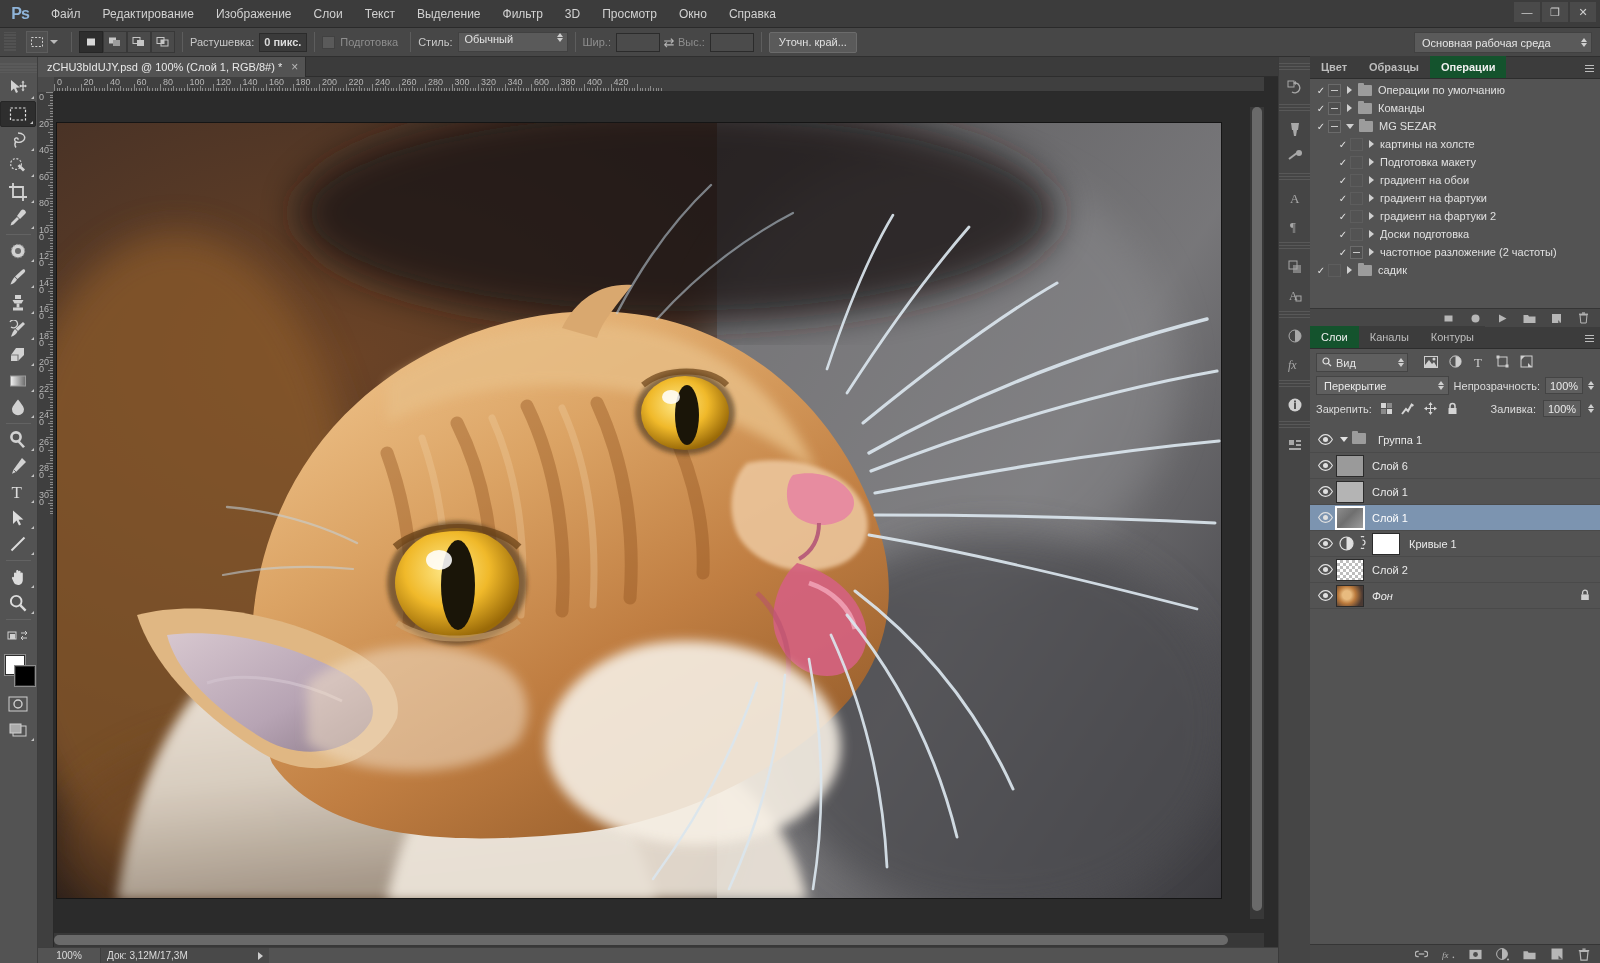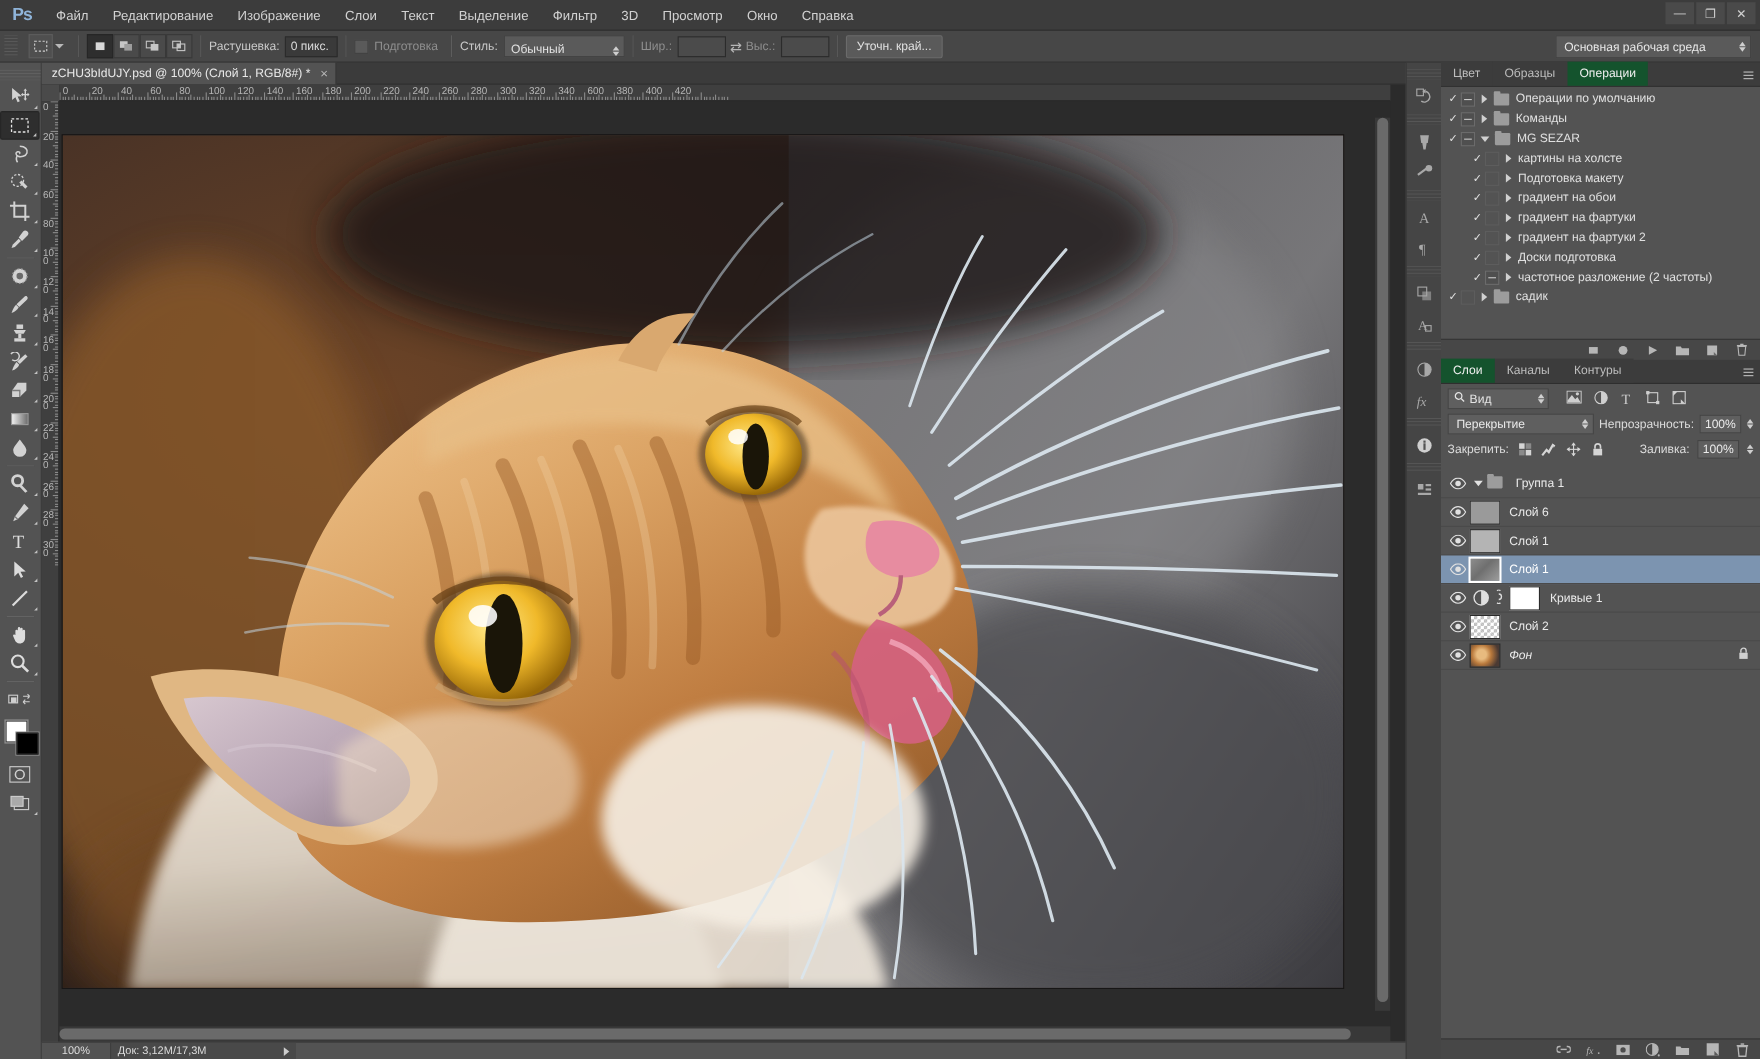--- a/index.html
+++ b/index.html
@@ -61,21 +61,21 @@
     background:#3a3a3a; border:1px solid #2b2b2b; color:#dcdcdc;
     height:19px; line-height:17px; padding:0 4px; font-size:11px;
     font-family:"Liberation Sans",sans-serif;
   }
   .opt-input.dim { background:#4b4b4b; color:#777; }
   .checkbox-sq {
     width:13px; height:13px; background:#5a5a5a; border:1px solid #414141; margin-right:5px;
   }
   .opt-select {
     background:#5a5a5a; border:1px solid #414141; color:#e2e2e2; height:20px;
-    min-width:110px; display:flex; align-items:flex-end; justify-content:space-between;
+    min-width:110px; display:flex; align-items:flex-start; justify-content:space-between;
     padding:0 4px 0 6px; font-size:11px;
   }
   .spin { display:flex; flex-direction:column; gap:1px; }
   .spin i { width:0;height:0;border-left:3px solid transparent;border-right:3px solid transparent; display:block;}
   .spin .up { border-bottom:4px solid #cfcfcf; }
   .spin .dn { border-top:4px solid #cfcfcf; }
   .swap-icon { width:18px; text-align:center; color:#b5b5b5; font-size:13px; }
   .btn-3d {
     background:#5a5a5a; border:1px solid #6b6b6b; color:#e0e0e0;
     height:21px; padding:0 9px; line-height:19px; font-size:11px; border-radius:2px;
@@ -327,21 +327,21 @@
       <div class="bool-btn">
         <svg width="14" height="12" viewBox="0 0 14 12">
             <rect x="1" y="1.5" width="7" height="6" fill="none" stroke="#c6c6c6"></rect>
             <rect x="5" y="4" width="7" height="6" fill="none" stroke="#c6c6c6"></rect>
             <rect x="5" y="4" width="3" height="3.5" fill="#c6c6c6"></rect>
           </svg>
       </div>
     </div>
     <div class="sep-v"></div>
     <span class="opt-label">Растушевка:</span>
-    <div class="opt-input" style="width:48px;">0 пикс.</div>
+    <div class="opt-input" style="width:48px;font-weight:bold;">0 пикс.</div>
     <div class="sep-v"></div>
     <div class="checkbox-sq"></div>
     <span class="opt-label" style="color:#8e8e8e;">Подготовка</span>
     <div class="sep-v"></div>
     <span class="opt-label">Стиль:</span>
     <div class="opt-select">
       <span>Обычный</span>
       <span class="spin">
           <i class="up"></i>
           <i class="dn"></i>
@@ -1224,21 +1224,21 @@
           <rect x="9" y="2" width="5" height="2" fill="#a8a8a8"></rect>
           <rect x="9" y="6" width="5" height="2" fill="#a8a8a8"></rect>
           <rect x="2" y="10" width="12" height="2" fill="#a8a8a8"></rect>
         </svg>
     </div>
   </div>
 
   <div class="panels">
 
     <div class="panel-tabs">
-      <div id="actions-tabs-host" style="display:flex;">
+      <div id="actions-tabs-host" style="display:flex;font-weight:bold;">
           <div class="ptab">Цвет</div>
           <div class="ptab">Образцы</div>
           <div class="ptab active">Операции</div>
         </div>
       <div class="panel-menu">
           <i></i>
           <i></i>
           <i></i>
         </div>
     </div>

